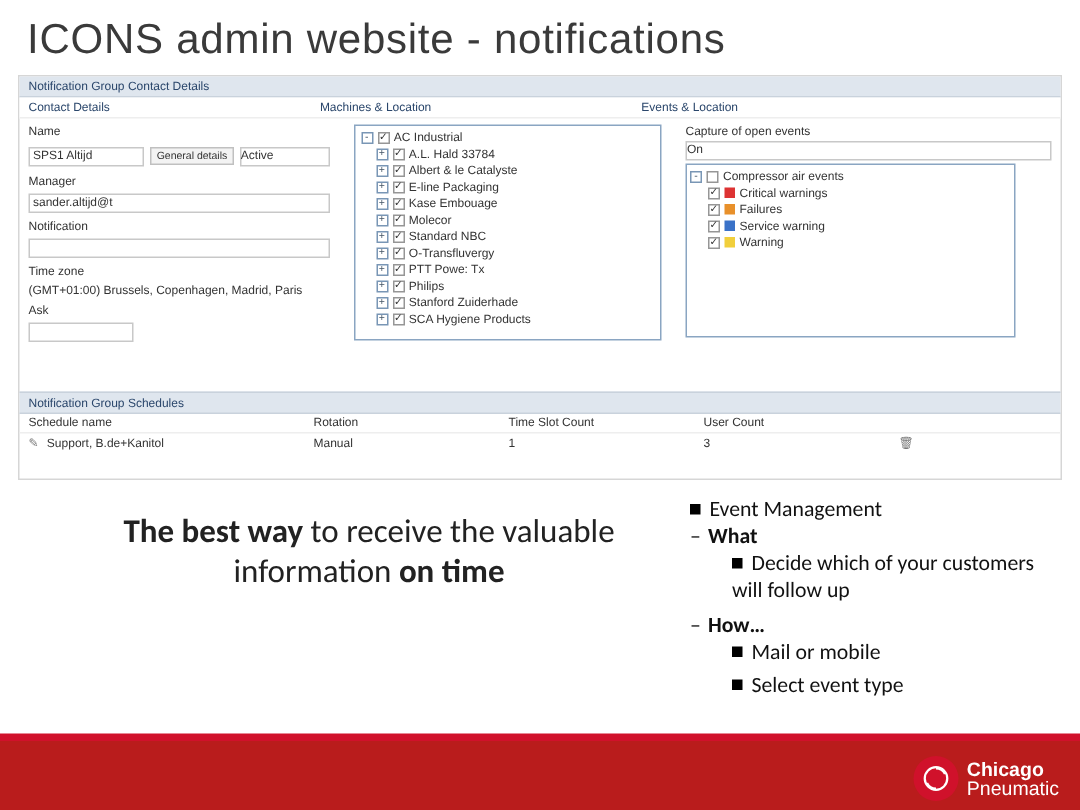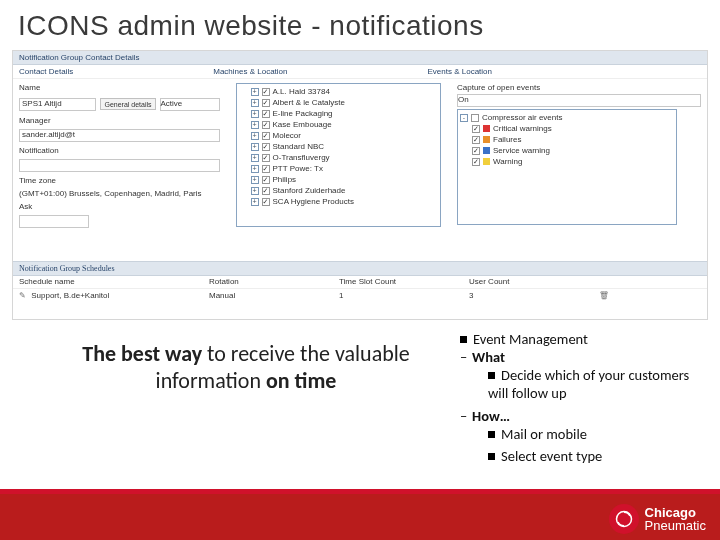--- a/index.html
+++ b/index.html
@@ -22,21 +22,21 @@
   .btn { border: 1px solid #c0c0c0; height: 12px; font-size: 7px; background: #f3f3f3; padding: 0 3px; margin: 2px 0; display: inline-flex; align-items: center; }
   .tree-box { border: 1px solid #8aa5c2; height: 144px; overflow: auto; padding: 2px; background: #fff; }
   .tree-item { display: flex; align-items: center; gap: 3px; padding: 0 2px; line-height: 11px; }
   .tree-item .tw { width: 8px; height: 8px; border: 1px solid #7996b5; font-size: 7px; line-height: 6px; text-align: center; color: #456; }
   .tree-item .cb { width: 8px; height: 8px; border: 1px solid #969696; }
   .tree-item .cb.ck::after { content: "✓"; font-size: 7px; line-height: 6px; display: block; text-align: center; color: #333; }
   .tree-item .bl { width: 7px; height: 7px; }
   .bl.r { background: #d33; } .bl.o { background: #e8902a; } .bl.b { background: #3a72c8; } .bl.y { background: #f1cf3c; }
   .event-sel { border: 1px solid #c8c8c8; height: 13px; width: 244px; font-size: 8px; margin-bottom: 2px; }
   .ev-box { border: 1px solid #8aa5c2; height: 116px; width: 220px; padding: 2px; }
-  .sched-hdr { background: #dfe6ee; color: #2a466b; font-size: 8px; padding: 2px 6px; border-top: 1px solid #c9d2dc; border-bottom: 1px solid #c9d2dc; position: absolute; left: 0; right: 0; top: 210px; font-family: Liberation Serif, serif; }
+  .sched-hdr { background: #dfe6ee; color: #2a466b; font-size: 8px; padding: 2px 6px; border-top: 1px solid #c9d2dc; border-bottom: 1px solid #c9d2dc; position: absolute; left: 0; right: 0; top: 210px; }
   .sched-tbl { position: absolute; left: 0; right: 0; top: 224px; }
   .tbl-hd, .tbl-row { display: flex; font-size: 8px; padding: 2px 6px; }
   .tbl-hd { color: #333; border-bottom: 1px solid #eee; }
   .cA { width: 190px; } .cB { width: 130px; } .cC { width: 130px; } .cD { width: 130px; } .cE { width: 30px; }
   .pencil { width: 10px; display: inline-block; color: #777; }
   .trash { color: #777; }
   .below { display: flex; margin-top: 6px; }
   .tagline { flex: 1; padding: 14px 10px 0 42px; text-align: center; font-family: Calibri, Arial, sans-serif; font-size: 22px; color: #222; }
   .tagline b { font-weight: bold; }
   .bullets { width: 260px; padding: 4px 8px 0 0; font-family: Calibri, Arial, sans-serif; font-size: 14.5px; color: #111; line-height: 1.25; }
@@ -99,20 +99,25 @@
         <div class="row">
           <label>Ask</label>
         </div>
         <div class="row">
           <div class="txt short"></div>
         </div>
       </div>
 
       <div class="col col-b">
         <div class="tree-box">
+          <div class="tree-item">
+            <span class="tw">-</span>
+            <span class="cb ck"></span>
+            <span>AC Industrial</span>
+          </div>
           <div id="tree-items">
               <div class="tree-item" style="padding-left: 12px;">
                 <span class="tw">+</span>
                 <span class="cb ck"></span>
                 <span>A.L. Hald 33784</span>
               </div>
               <div class="tree-item" style="padding-left: 12px;">
                 <span class="tw">+</span>
                 <span class="cb ck"></span>
                 <span>Albert &amp; le Catalyste</span>

